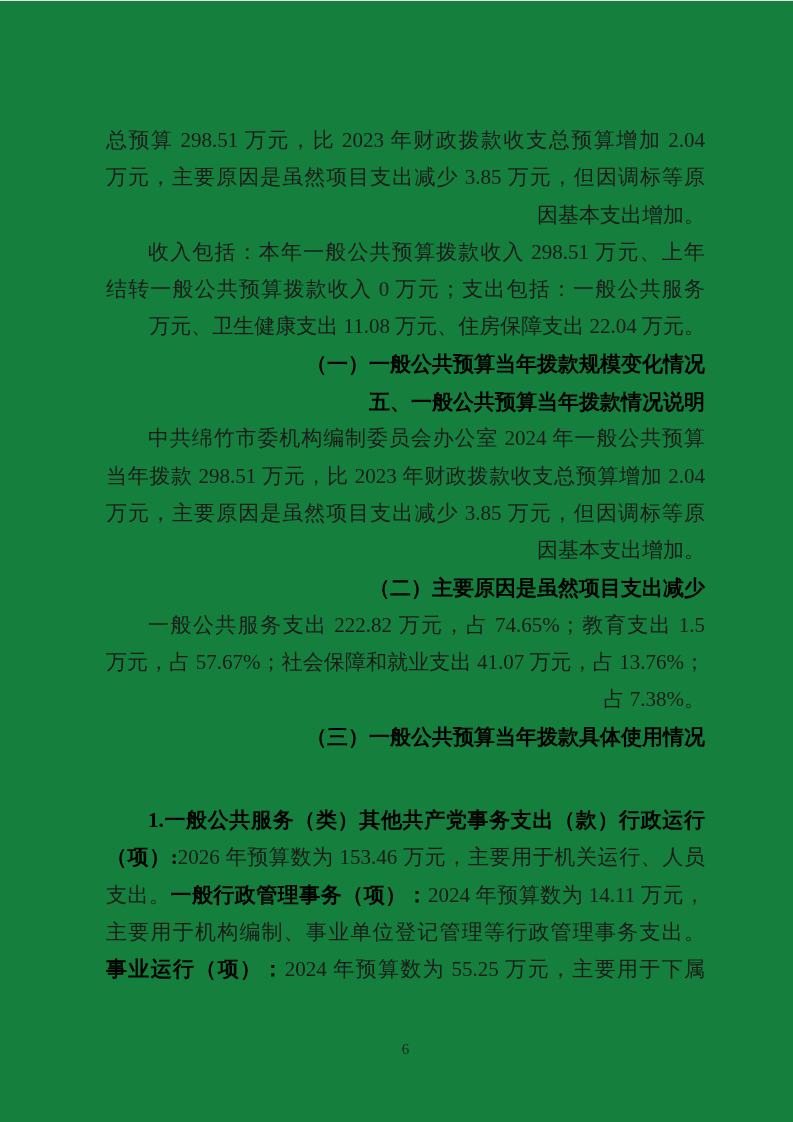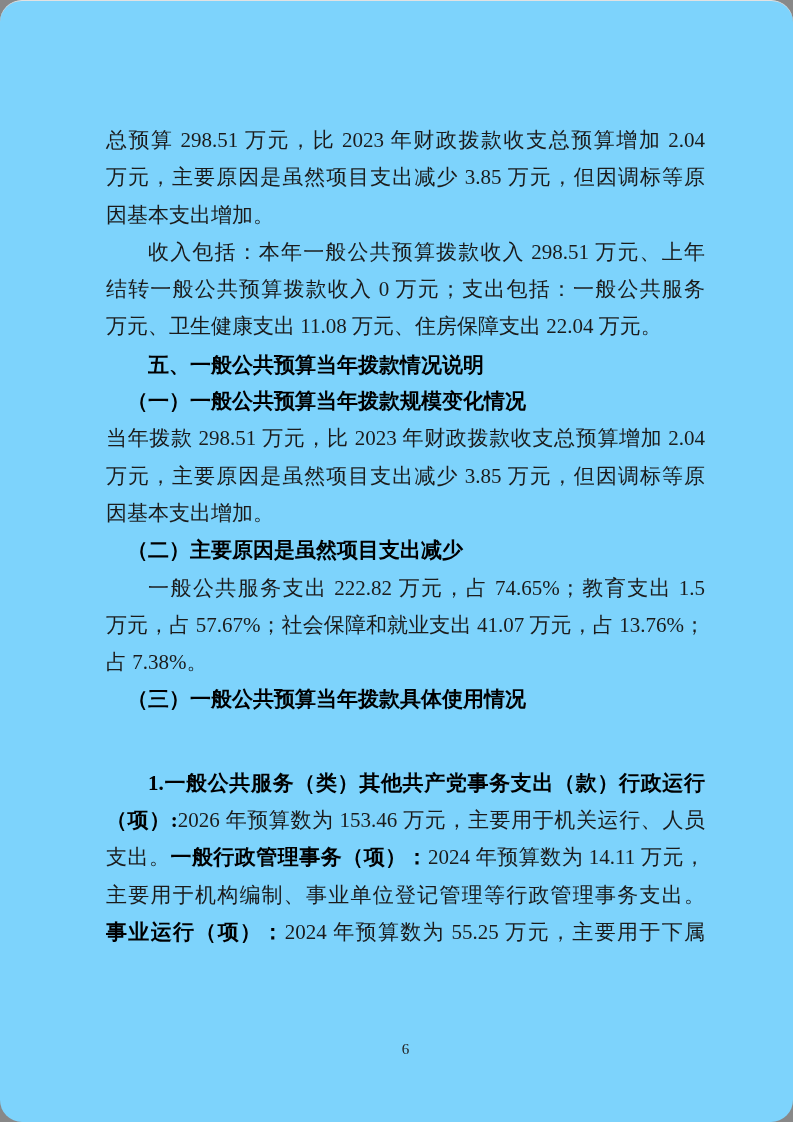--- a/index.html
+++ b/index.html
@@ -1,36 +1,35 @@
 <!DOCTYPE html>
 <html><head>
 <meta charset="utf-8">
 <style>
   html,body{margin:0;padding:0;background:#888;}
   .page{
     position:relative;
     width:793px;height:1122px;
     margin:0 auto;
-    background:#7dd3fc;
+    background:#15803d;
     overflow:hidden;
     font-family:"Liberation Serif","DejaVu Serif",serif;
     color:#1b1b1b;
     box-sizing:border-box;
     border-top:1px solid #e2e2e2;
-    border-radius:22px;
   }
   .content{
     position:absolute;
     left:106px;top:121px;width:599px;
   }
   .ln{
     font-size:21px;
     height:37.3px;
     line-height:37.3px;
-    text-align:left;
+    text-align:right;
     white-space:normal;
   }
   .just{
     text-align:justify;
     text-align-last:justify;
   }
   .ind2{ text-indent:42px; }
   .ind1{ text-indent:21px; }
   .hei{
     font-family:"Liberation Sans","DejaVu Sans",sans-serif;
@@ -55,22 +54,23 @@
 <body>
 
 <div class="page">
   <div class="content">
     <div class="ln just">总预算 298.51 万元，比 2023 年财政拨款收支总预算增加 2.04</div>
     <div class="ln just">万元，主要原因是虽然项目支出减少 3.85 万元，但因调标等原</div>
     <div class="ln">因基本支出增加。</div>
     <div class="ln just ind2">收入包括：本年一般公共预算拨款收入 298.51 万元、上年</div>
     <div class="ln just">结转一般公共预算拨款收入 0 万元；支出包括：一般公共服务</div>
     <div class="ln">万元、卫生健康支出 11.08 万元、住房保障支出 22.04 万元。</div>
+    <div class="ln kai ind1">（一）一般公共预算当年拨款规模变化情况</div>
     <div class="ln hei ind2">五、一般公共预算当年拨款情况说明</div>
-    <div class="ln kai ind1">（一）一般公共预算当年拨款规模变化情况</div>
+    <div class="ln just ind2">中共绵竹市委机构编制委员会办公室 2024 年一般公共预算</div>
     <div class="ln just">当年拨款 298.51 万元，比 2023 年财政拨款收支总预算增加 2.04</div>
     <div class="ln just">万元，主要原因是虽然项目支出减少 3.85 万元，但因调标等原</div>
     <div class="ln">因基本支出增加。</div>
     <div class="ln kai ind1">（二）主要原因是虽然项目支出减少</div>
     <div class="ln just ind2">一般公共服务支出 222.82 万元，占 74.65%；教育支出 1.5</div>
     <div class="ln just">万元，占 57.67%；社会保障和就业支出 41.07 万元，占 13.76%；</div>
     <div class="ln">占 7.38%。</div>
     <div class="ln kai ind1">（三）一般公共预算当年拨款具体使用情况</div>
     <div class="ln just ind2 b">1.一般公共服务（类）其他共产党事务支出（款）行政运行</div>
     <div class="ln just"><span class="b">（项）:</span><span>2026 年预算数为 153.46 万元，主要用于机关运行、人员</span></div>

